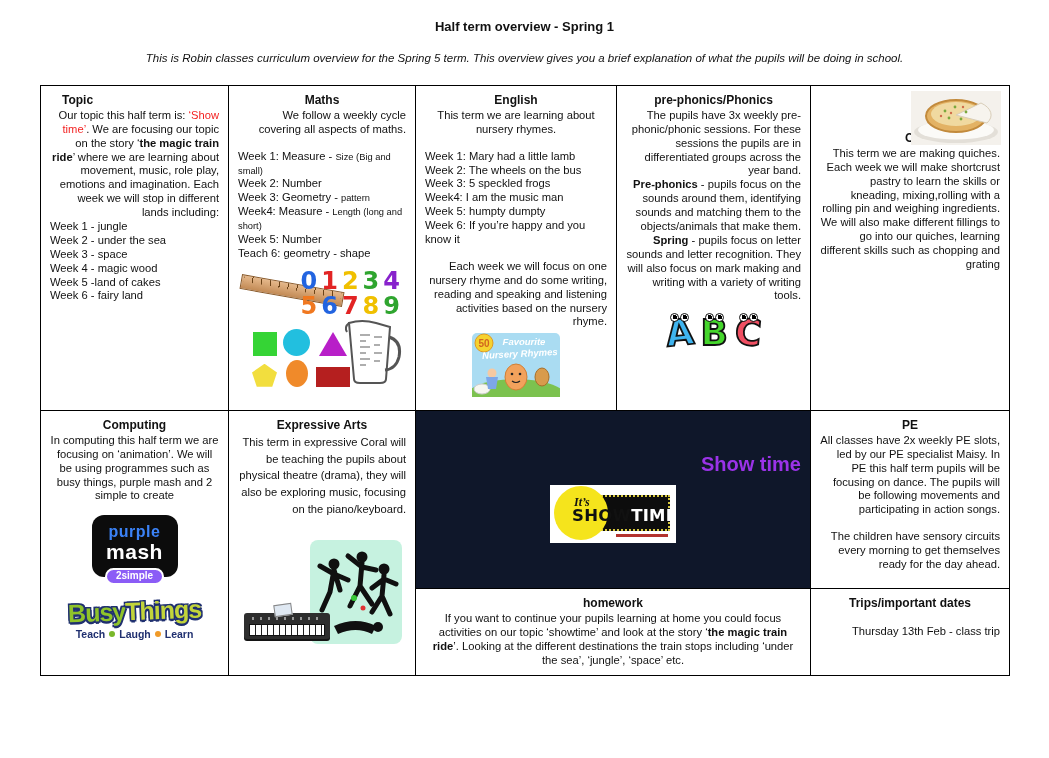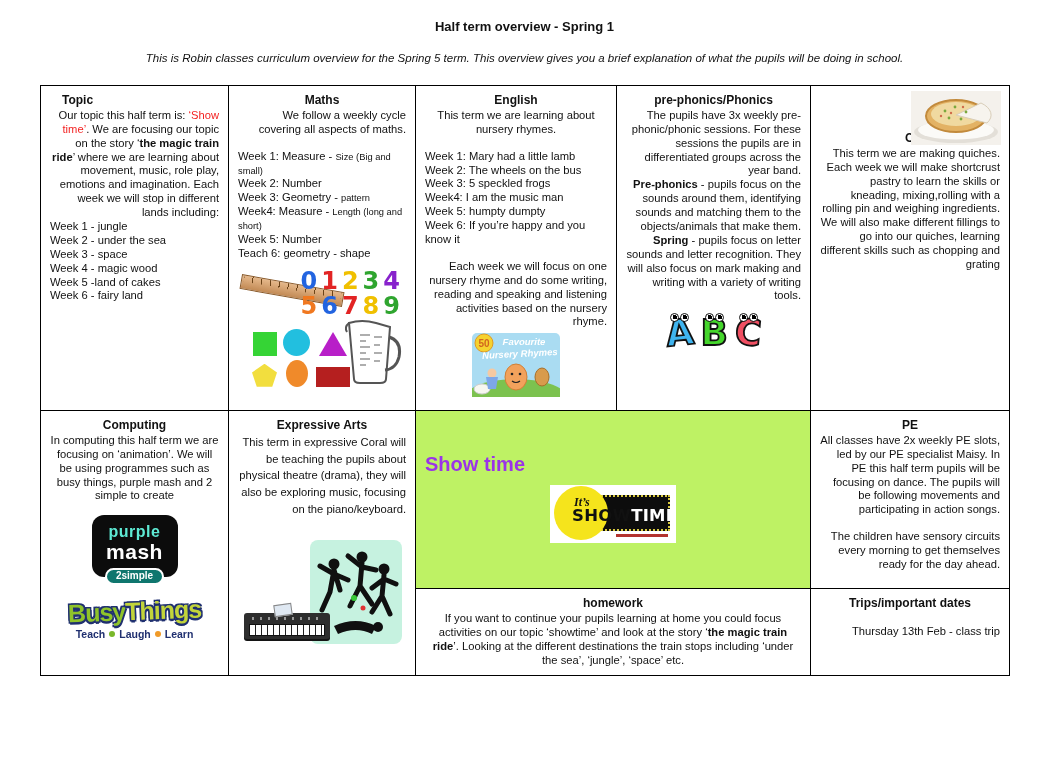--- a/index.html
+++ b/index.html
@@ -70,23 +70,23 @@
     -webkit-text-stroke: 1.8px #111; font-family: "DejaVu Sans", sans-serif; }
   .letter-a { color: #3fb4ef; transform: rotate(-6deg); }
   .letter-b { color: #45d62c; }
   .letter-c { color: #f04f62; transform: rotate(5deg); }
   
   .cell-cookery h3 { text-align: center; padding-left: 38px; margin-top: 40px; }
   .quiche { position: absolute; top: 5px; right: 8px; }
   
   .pm-logo { width: 86px; margin: 12px auto 0 auto; position: relative; text-align: center; }
   .pm-box { background: #0c0c0c; border-radius: 12px; padding: 7px 0 12px 0; }
-  .pm-word1 { display: block; color: #5eead4; font-size: 16px; font-weight: 600; letter-spacing: 0.5px; }
+  .pm-word1 { display: block; color: #3b82f6; font-size: 16px; font-weight: 600; letter-spacing: 0.5px; }
   .pm-word2 { display: block; color: #fff; font-size: 21px; font-weight: 800; letter-spacing: 0.5px; margin-top: -3px; }
-  .pm-pill { position: relative; margin: -9px auto 0 auto; width: max-content; background: #0f766e;
+  .pm-pill { position: relative; margin: -9px auto 0 auto; width: max-content; background: #8b5cf6;
     color: #fff; border: 2px solid #fff; border-radius: 12px; font-size: 10px; font-weight: bold;
     padding: 0 9px; z-index: 2; }
   .bt-logo { text-align: center; margin-top: 14px; }
   .bt-title { font-size: 25px; font-weight: 800; letter-spacing: -1px; transform: rotate(-2deg);
     display: inline-block; line-height: 1;
     text-shadow: -1.5px -1.5px 0 #203070, 1.5px -1.5px 0 #203070, -1.5px 1.5px 0 #203070,
                  1.5px 1.5px 0 #203070, 0 2.5px 0 #203070; }
   .bt-busy { color: #8fc32a; } .bt-things { color: #c2d43a; }
   .bt-tagline { margin-top: 4px; font-size: 10.5px; font-weight: bold; color: #203070;
     display: flex; justify-content: center; align-items: center; gap: 4px; }
@@ -97,21 +97,21 @@
   .keyboard { position: absolute; left: 6px; bottom: 26px; width: 86px; height: 26px;
     background: #2e2e2e; border-radius: 3px; box-shadow: 0 2px 0 #141414; }
   .keyboard .keys { position: absolute; left: 5px; right: 5px; bottom: 3px; height: 12px;
     background: repeating-linear-gradient(90deg, #fff 0 5px, #222 5px 6px); border: 1px solid #111; }
   .keyboard .ctrl { position: absolute; top: 4px; left: 8px; right: 8px; height: 3px;
     background: repeating-linear-gradient(90deg, #999 0 2px, transparent 2px 8px); }
   .keyboard .screen { position: absolute; left: 30px; top: -9px; width: 18px; height: 12px;
     background: #dfe8f2; border: 1px solid #888; transform: rotate(-8deg); }
   .dancers { position: absolute; right: 4px; top: 0; }
   
-  .cell-showtime { background: #bef264; text-align: left; }
+  .cell-showtime { background: #0f172a; text-align: right; }
   .showtime-title { color: #9b33e8; font-size: 20px; font-weight: bold; margin-top: 36px; }
   .st-logo { position: relative; width: 126px; height: 58px; background: #fff; margin: 8px auto 0 auto; }
   .st-black { position: absolute; left: 20px; top: 10px; width: 100px; height: 36px;
     background: #0d0d0d; border: 2px dotted #d8c93e; }
   .st-circle { position: absolute; left: 4px; top: 1px; width: 54px; height: 54px;
     border-radius: 50%; background: #f5e41c; }
   .st-its { position: absolute; left: 24px; top: 10px; font-family: "Liberation Serif", serif;
     font-style: italic; font-weight: bold; font-size: 12px; color: #111; z-index: 3; }
   .st-line { position: absolute; left: 22px; top: 21px; font-size: 16.5px; font-weight: 800;
     letter-spacing: 0.3px; z-index: 3; font-family: "DejaVu Sans", sans-serif; }

